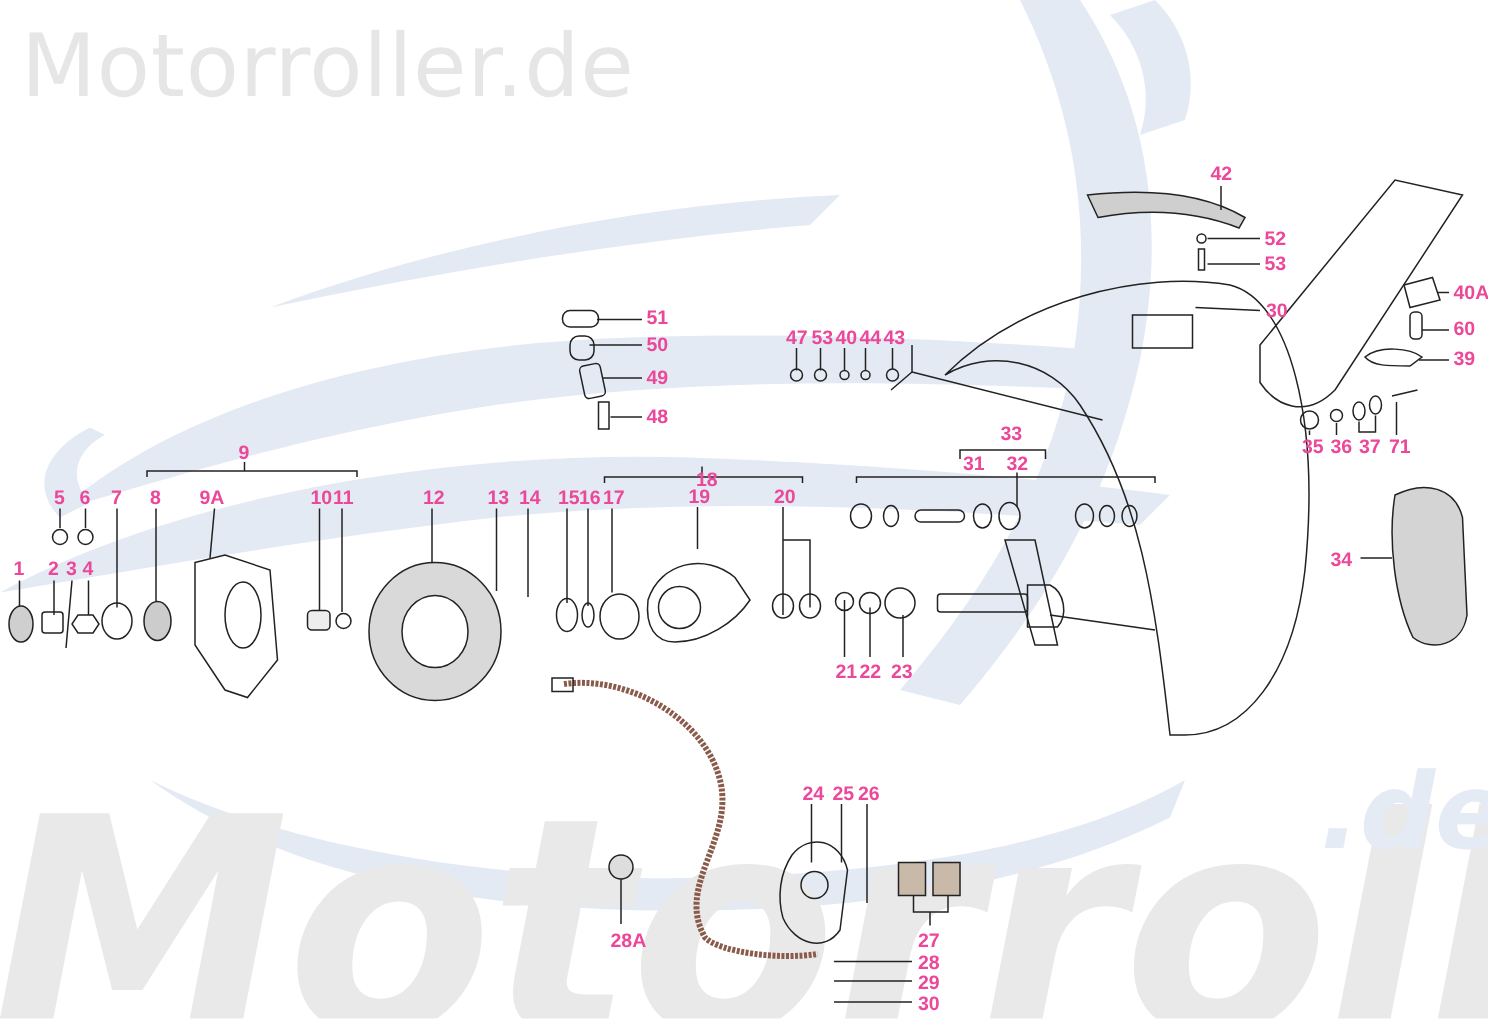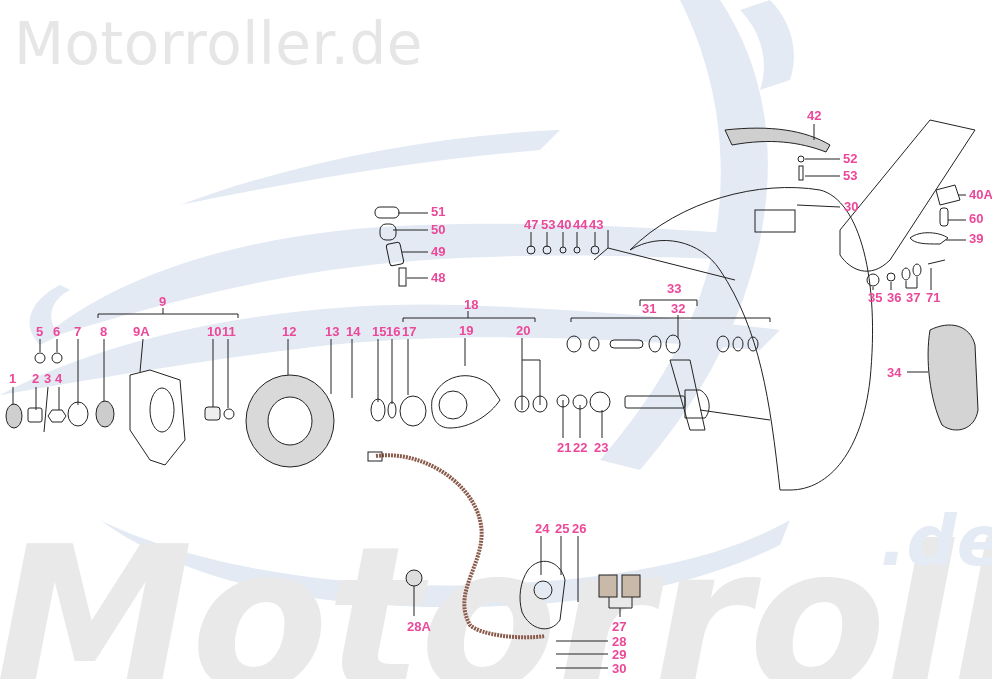--- a/index.html
+++ b/index.html
@@ -187,21 +187,21 @@
     <div class="lbl" style="left: 159px; top: 296px;">9</div>
     <div class="lbl" style="left: 133px; top: 326px;">9A</div>
     <div class="lbl" style="left: 207px; top: 326px;">10</div>
     <div class="lbl" style="left: 222px; top: 326px;">11</div>
     <div class="lbl" style="left: 282px; top: 326px;">12</div>
     <div class="lbl" style="left: 325px; top: 326px;">13</div>
     <div class="lbl" style="left: 346px; top: 326px;">14</div>
     <div class="lbl" style="left: 372px; top: 326px;">15</div>
     <div class="lbl" style="left: 386px; top: 326px;">16</div>
     <div class="lbl" style="left: 402px; top: 326px;">17</div>
-    <div class="lbl" style="left: 464px; top: 299px;">18</div>
+    <div class="lbl" style="left: 464px; top: 314px;">18</div>
     <div class="lbl" style="left: 459px; top: 325px;">19</div>
     <div class="lbl" style="left: 516px; top: 325px;">20</div>
     <div class="lbl" style="left: 557px; top: 442px;">21</div>
     <div class="lbl" style="left: 573px; top: 442px;">22</div>
     <div class="lbl" style="left: 594px; top: 442px;">23</div>
     <div class="lbl" style="left: 535px; top: 523px;">24</div>
     <div class="lbl" style="left: 555px; top: 523px;">25</div>
     <div class="lbl" style="left: 572px; top: 523px; text-align: right;">26</div>
     <div class="lbl" style="left: 612px; top: 621px;">27</div>
     <div class="lbl" style="left: 612px; top: 636px;">28</div>

